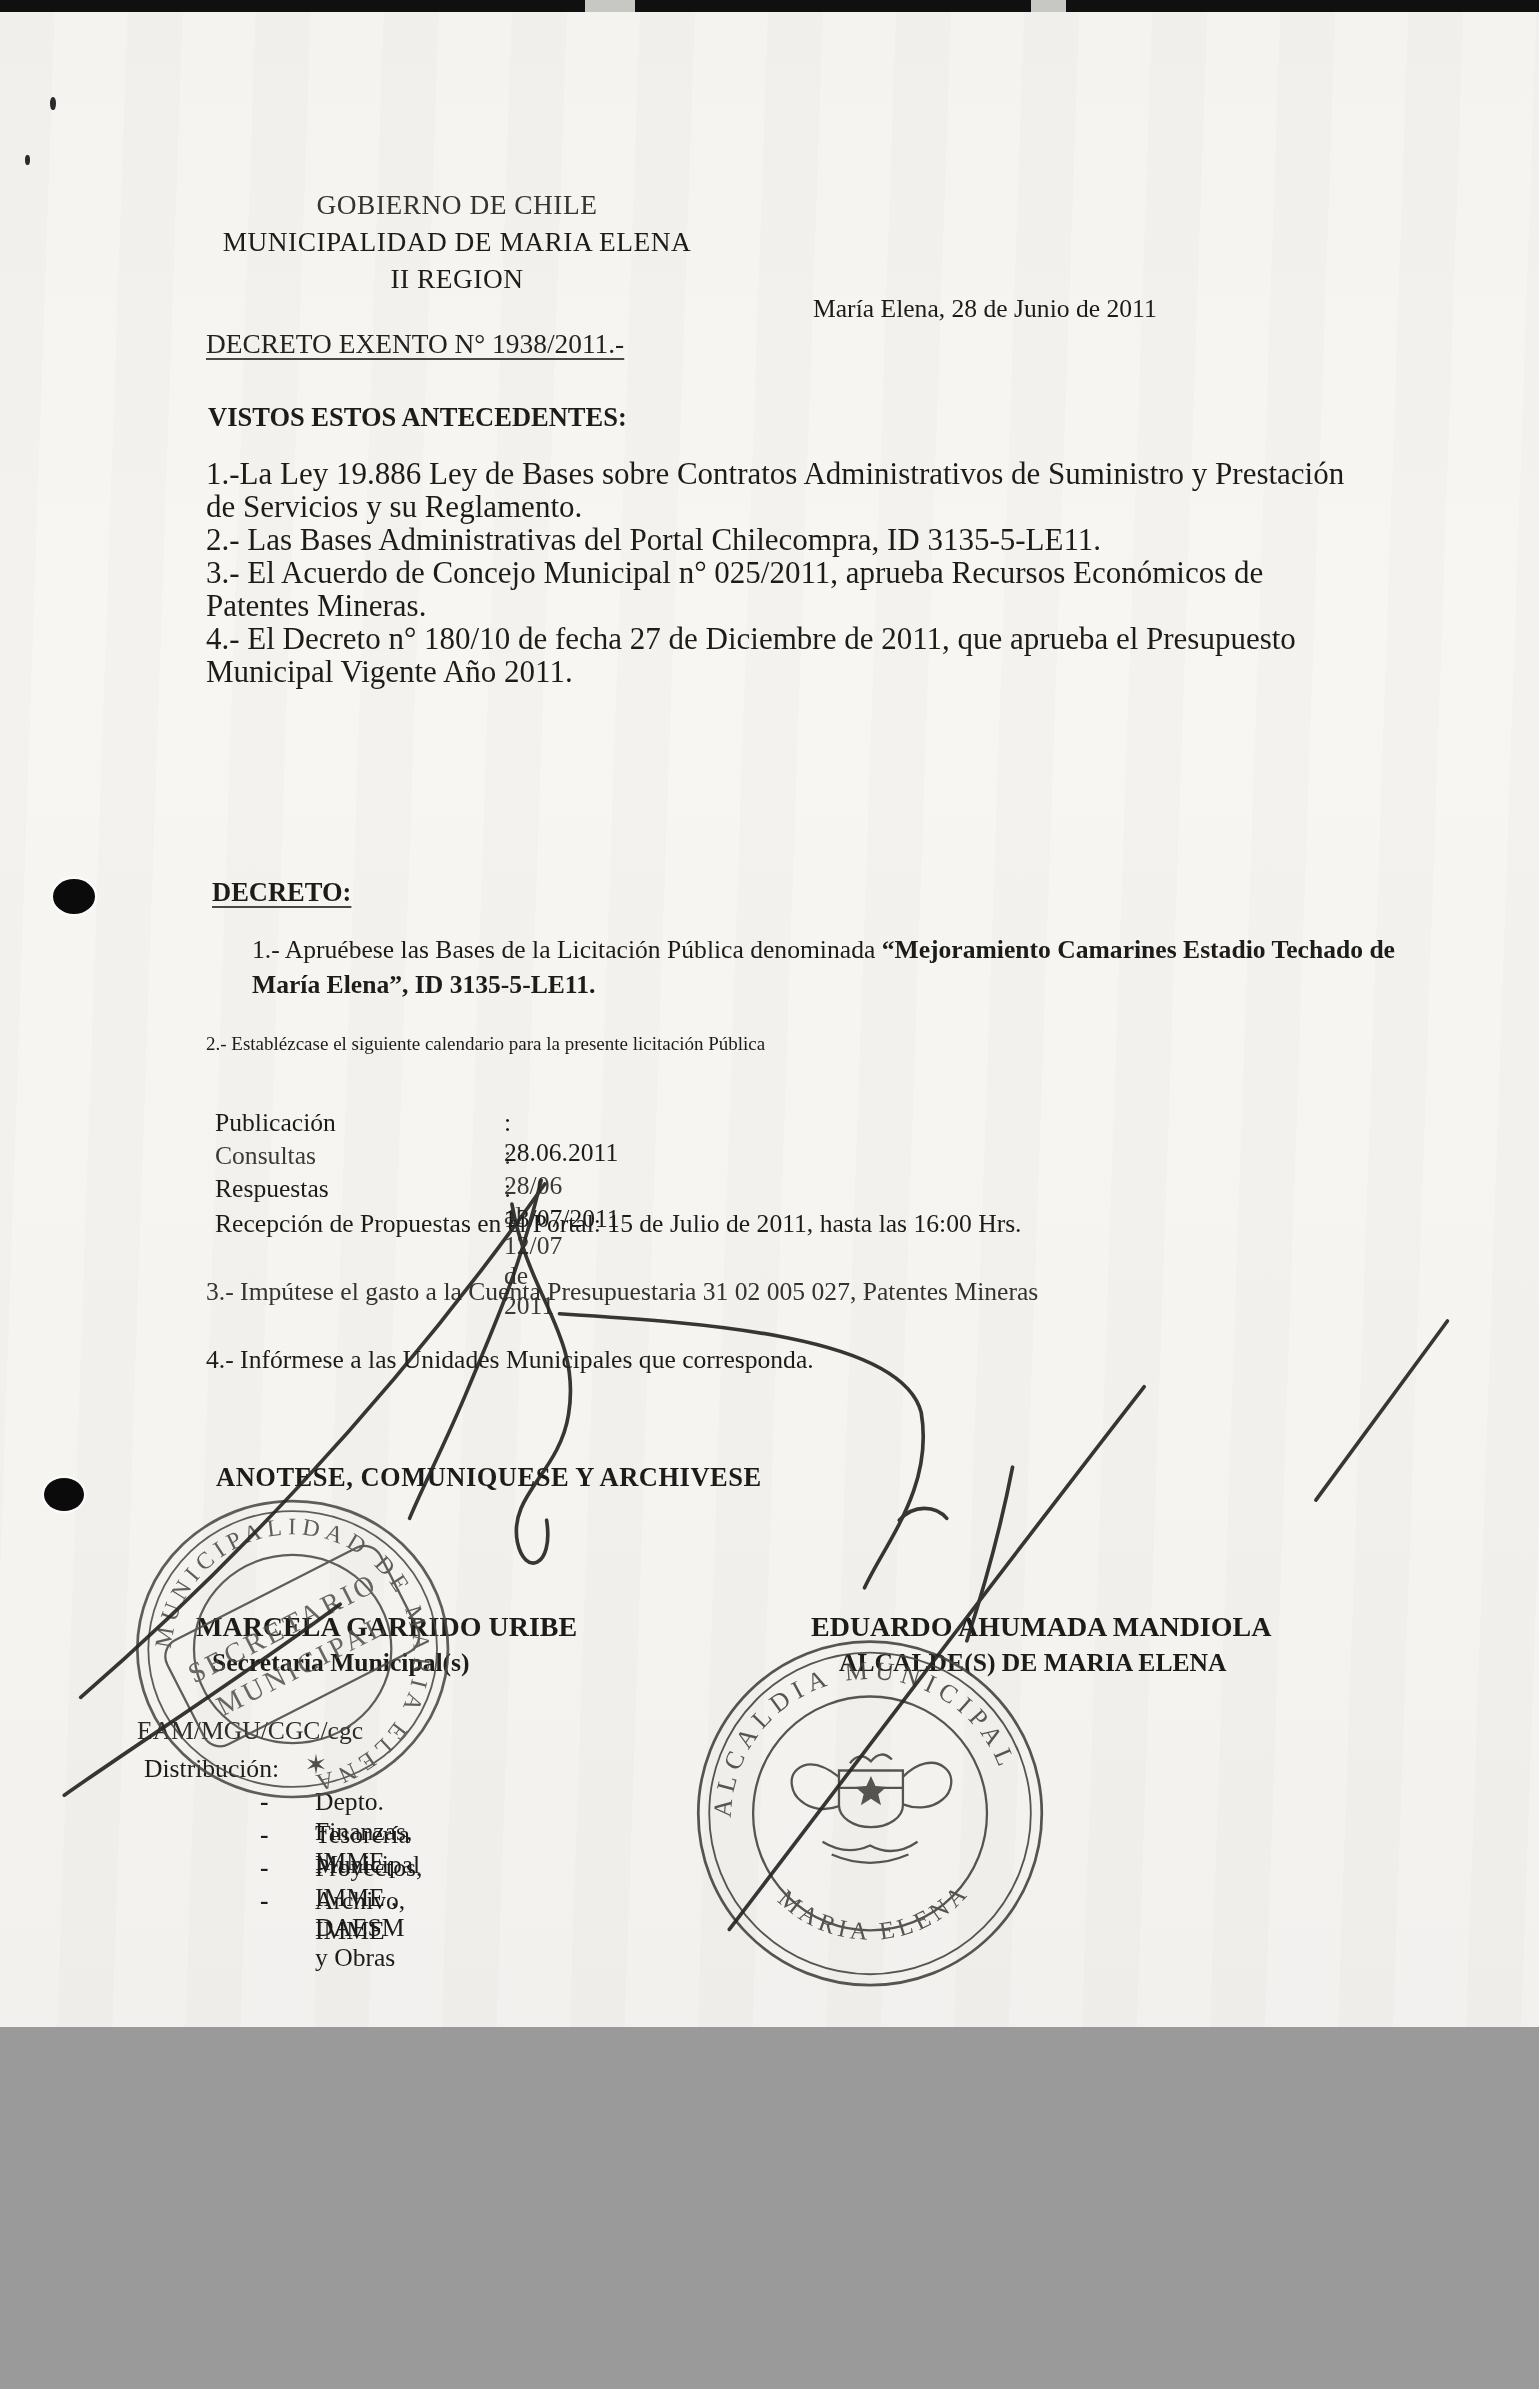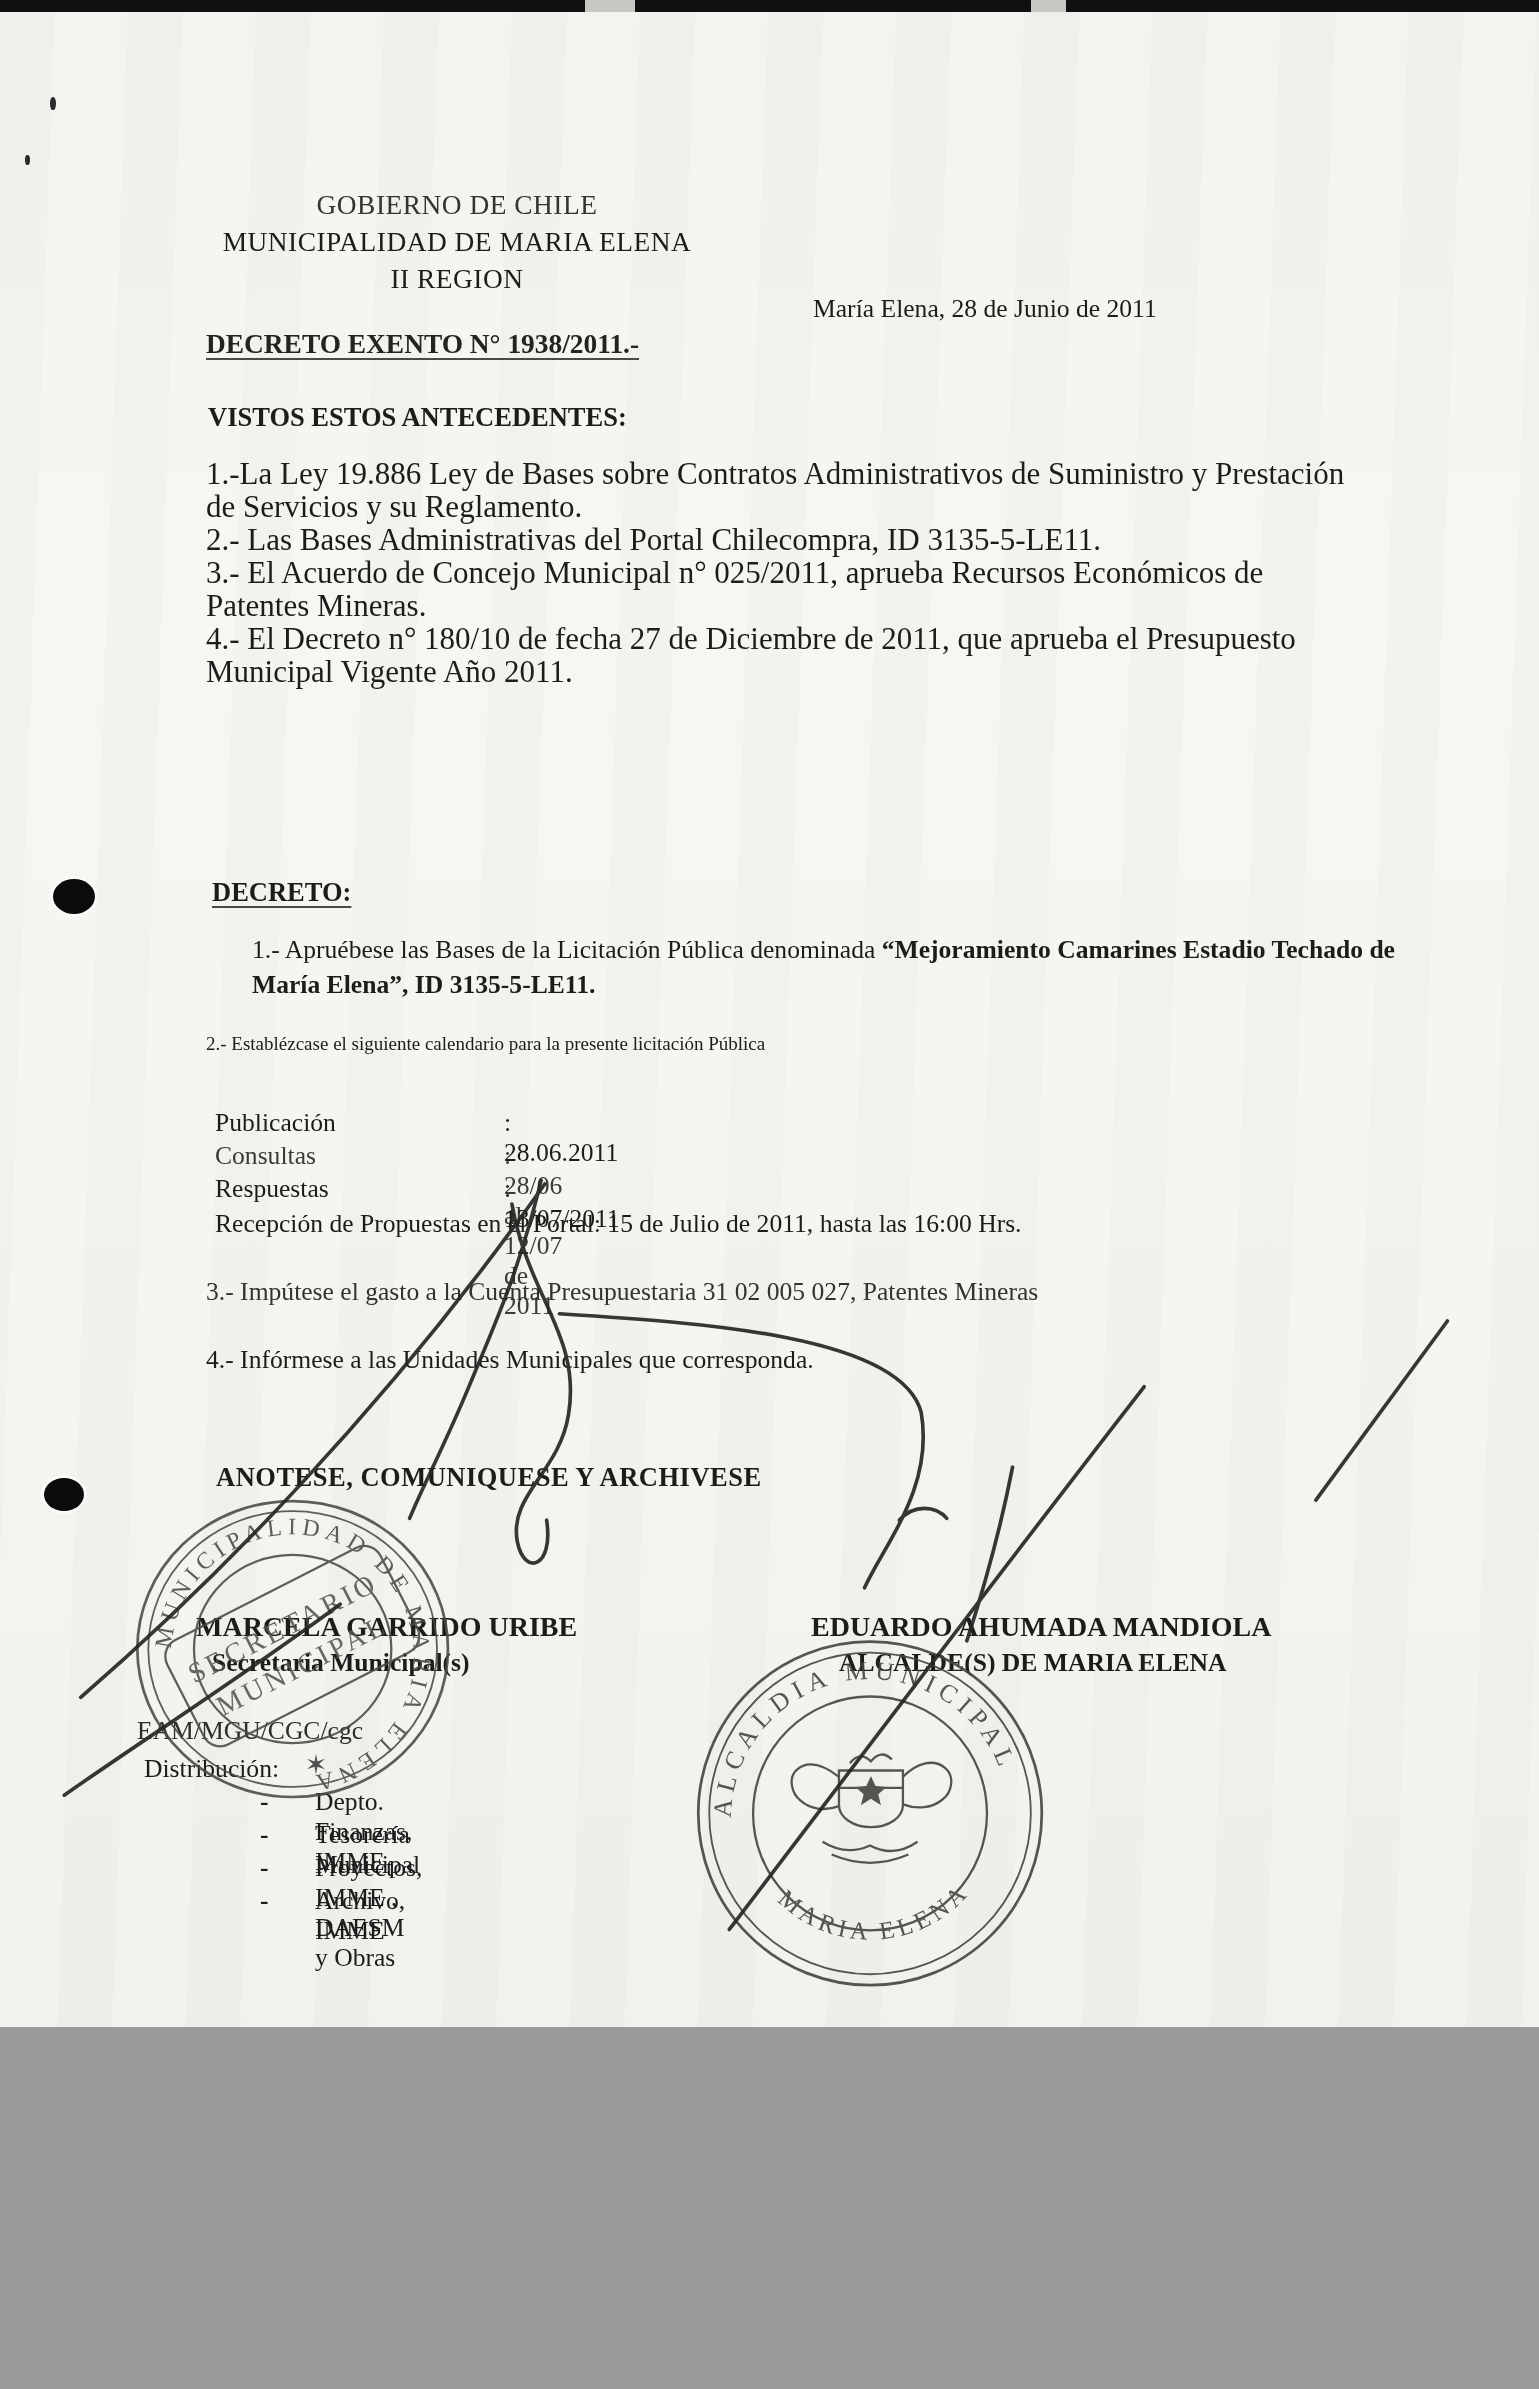--- a/index.html
+++ b/index.html
@@ -14,21 +14,21 @@
   .abs { position:absolute; }
   .scan-bar-top { left:0; top:0; width:1540px; height:12px; background:#101010; }
   .scan-bar-top .gap { position:absolute; top:0; height:12px; background:#e8e7e4; opacity:.85; }
   .scan-bar-bottom { left:157px; top:2378px; width:1382px; height:11px; background:#151515; border-radius:1.8px; }
   .speck { background:#2a2a2a; border-radius:50%; }
   .punch { background:#0b0b0b; border-radius:50%; box-shadow:0 0 0 2.7px rgba(255,255,255,.55); }
 
   .letterhead { left:183px; top:187px; width:548px; text-align:center; line-height:37px; font-size:27.4px; letter-spacing:0.5px; }
   .lh1 { color:#353431; }
   .dateline { left:813px; top:294px; font-size:25.6px; }
-  .decree-number { left:206px; top:329px; font-size:27.4px; font-weight:700; color:#242320;
+  .decree-number { left:206px; top:329px; font-size:27.4px; font-weight:400; color:#242320;
     text-decoration:underline; text-decoration-thickness:1.8px; text-underline-offset:4.6px; text-decoration-color:rgba(30,30,28,.8); }
   .h-bold { font-weight:700; font-size:26.5px; }
   .vistos-h { left:208px; top:402px; }
   .body-block { left:206px; top:457px; width:1147px; font-size:31px; line-height:33px; }
   .body-block p { margin:0; }
   .decreto-h { left:212px; top:877px; text-decoration:underline; text-decoration-thickness:1.8px; text-underline-offset:4.6px; text-decoration-color:rgba(30,30,28,.8); }
   .art1 { left:206px; top:932px; width:1149px; font-size:25.6px; line-height:35px;margin-left:46px; }
   .art2 { left:206px; top:1033px; width:1149px; font-size:19px; }
   .cal-row { font-size:25.6px; }
   .cal-label { position:absolute; left:215px; }

